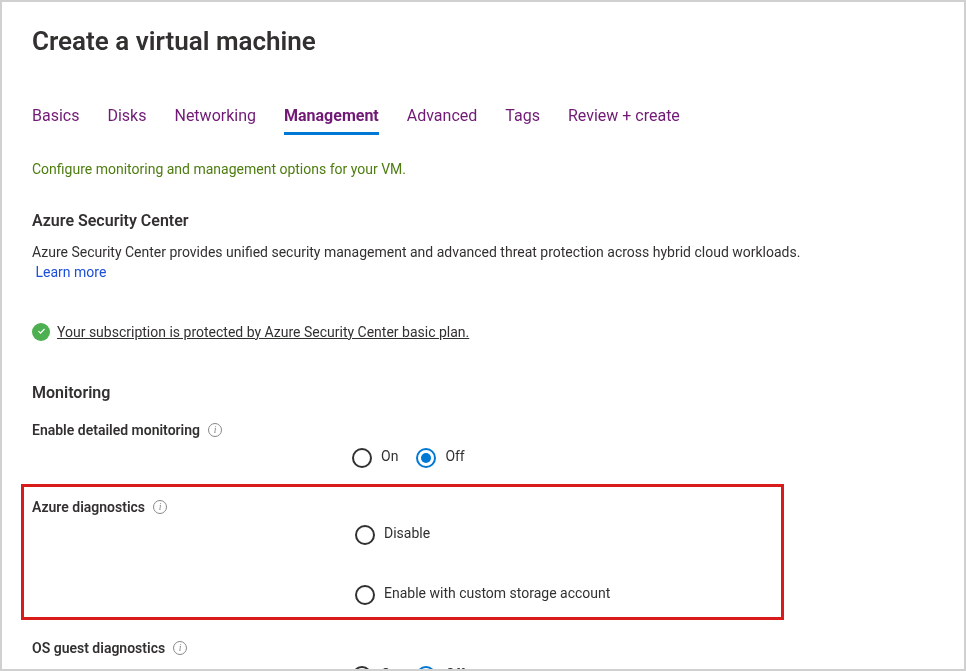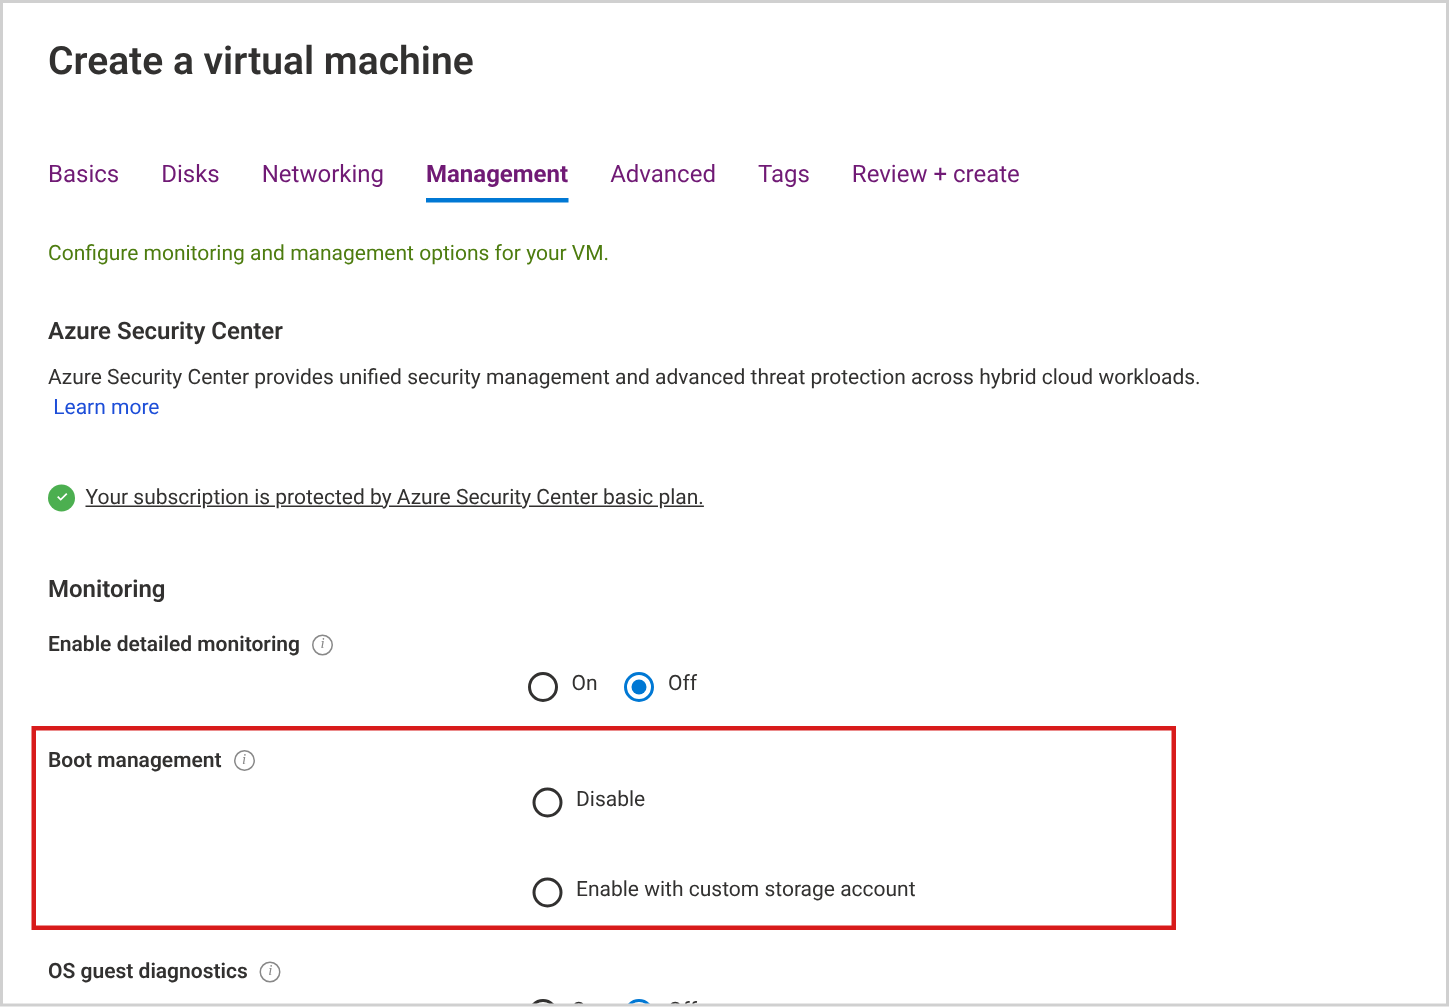--- a/index.html
+++ b/index.html
@@ -224,21 +224,21 @@
     <div class="radio-option">
       <span class="radio selected"></span>
       <span class="radio-label">Off</span>
     </div>
   </div>
 </div>
 
 <div class="highlight-box">
   <div class="form-row" style="margin-bottom:0;">
     <div class="form-label-wrap">
-      <span class="form-label">Boot management</span>
+      <span class="form-label">Azure diagnostics</span>
       <span class="info-icon">i</span>
     </div>
     <div class="radio-group">
       <div class="radio-option">
         <span class="radio"></span>
         <span class="radio-label">Disable</span>
       </div>
       <div class="radio-option">
         <span class="radio"></span>
         <span class="radio-label">Enable with custom storage account</span>

